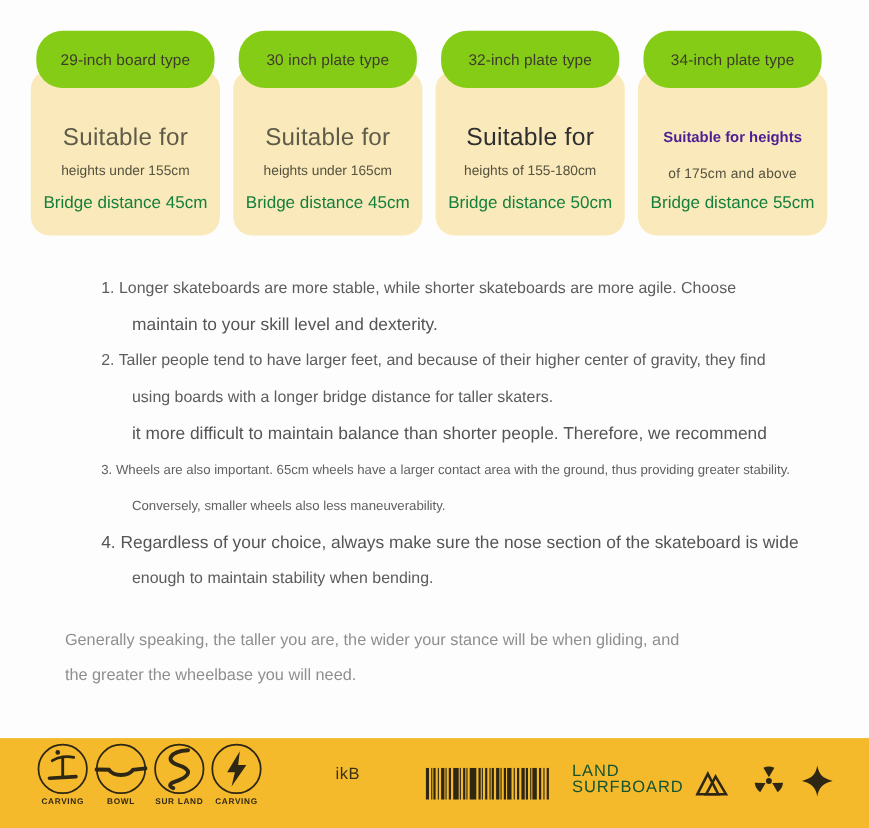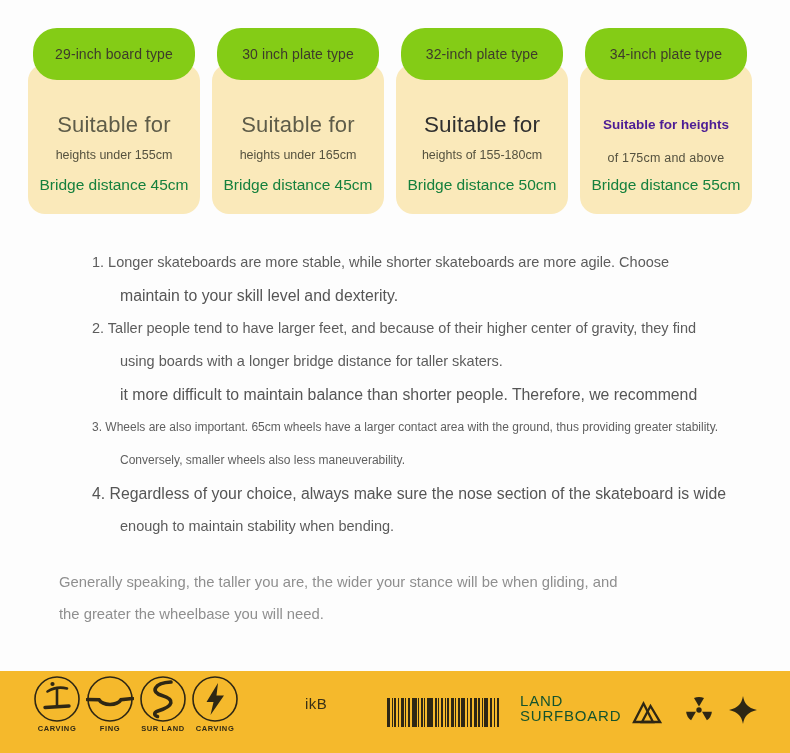--- a/index.html
+++ b/index.html
@@ -130,21 +130,21 @@
         <circle cx="19.5" cy="9" r="2.1" class="ink"></circle>
       </svg>
       <div class="feature-label">CARVING</div>
     </div>
 
     <div class="feature" style="left:84px">
       <svg width="48" height="48" viewBox="0 0 48 48">
         <circle cx="24" cy="24" r="22" class="ink-stroke" stroke-width="1.6"></circle>
         <path d="M1.5,24.5 L13,24.8 C17,31 31,31 35,24.8 L46.5,23.5" class="ink-stroke" stroke-width="3.6" stroke-linecap="round"></path>
       </svg>
-      <div class="feature-label">FING</div>
+      <div class="feature-label">BOWL</div>
     </div>
 
     <div class="feature" style="left:137px">
       <svg width="48" height="48" viewBox="0 0 48 48">
         <circle cx="24" cy="24" r="22" class="ink-stroke" stroke-width="1.6"></circle>
         <path d="M32,7 C15,8 11,17 23,20.5 C36,24.5 35,31 19,36 C15,37.3 14.5,40 18.5,41.5" class="ink-stroke" stroke-width="3.6" stroke-linecap="round"></path>
       </svg>
       <div class="feature-label">SUR LAND</div>
     </div>
 

